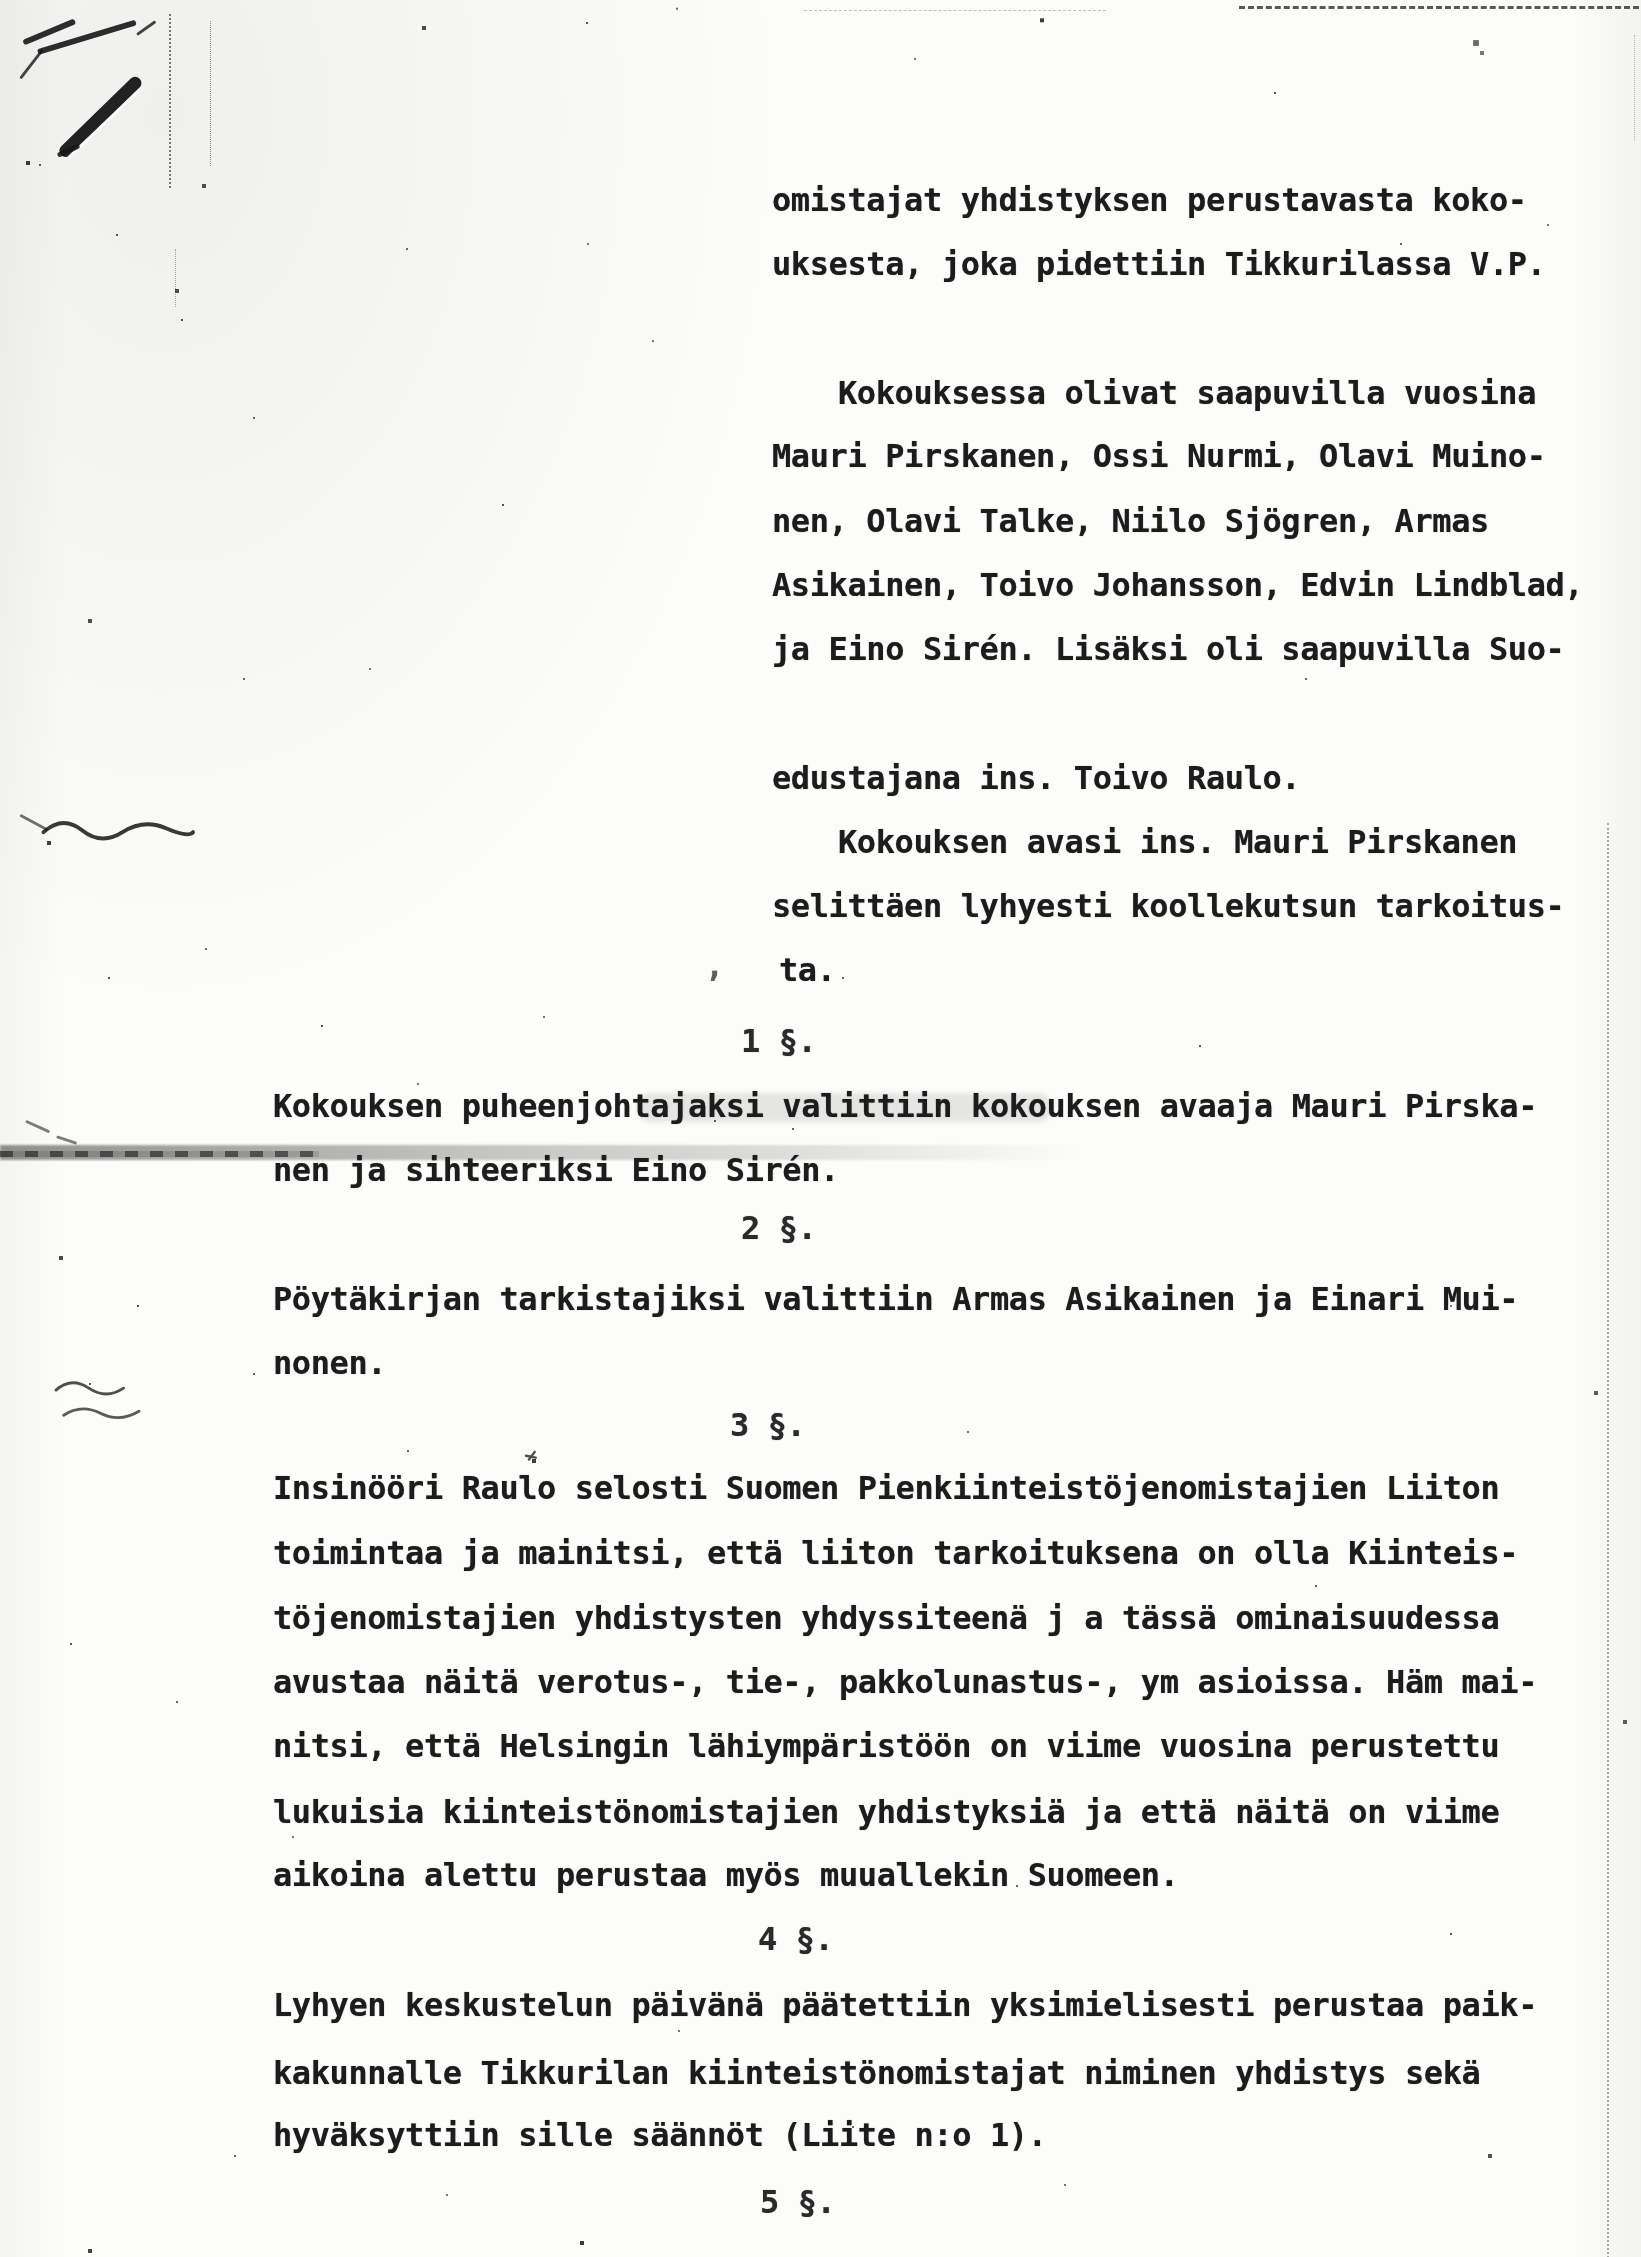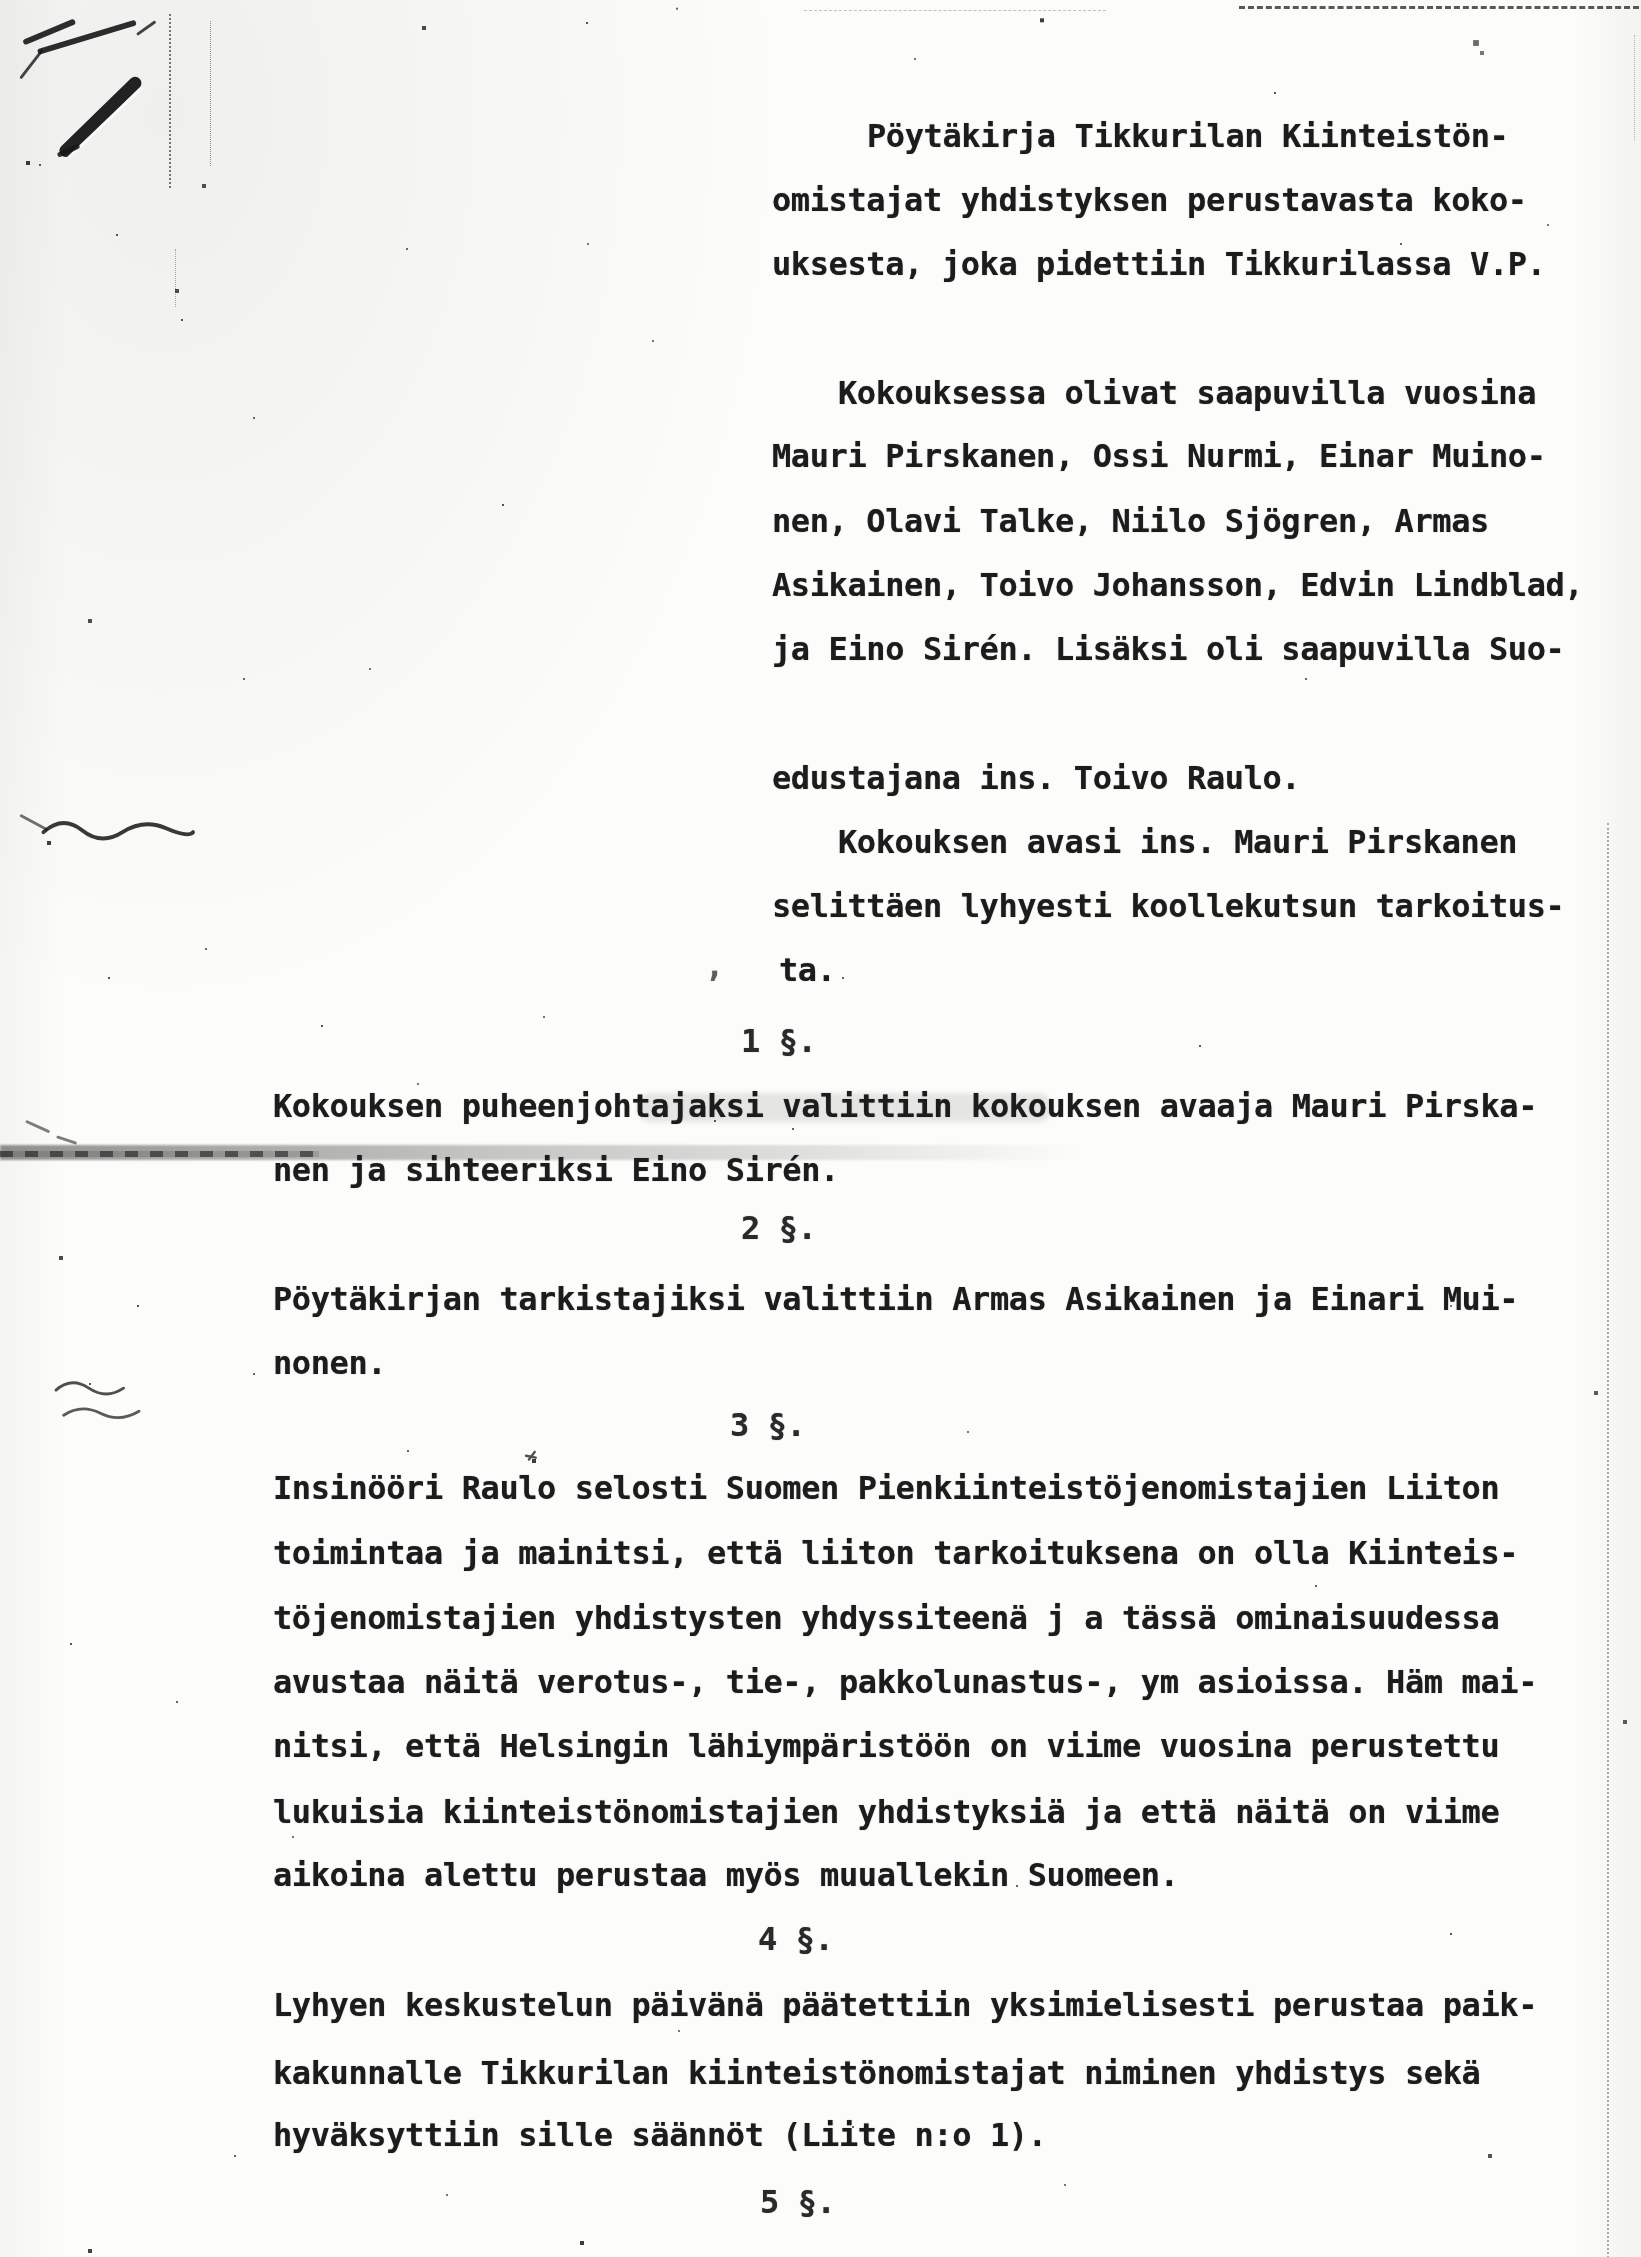--- a/index.html
+++ b/index.html
@@ -98,25 +98,24 @@
   <div class="crease-r"></div>
   <div class="crease-rt"></div>
   <div class="topdash-strong"></div>
   <div class="topdash-faint"></div>
 
   <div class="smudge"></div>
   <div class="stain-band"></div>
   <div class="stain-core"></div>
   <div class="speckles"></div>
 
-  <div class="tl" style="top:118px;left:867px">Pöytäkirja Tikkurilan Kiinteistön-</div>
   <div class="tl" style="top:182px;left:772px">omistajat yhdistyksen perustavasta koko-</div>
   <div class="tl" style="top:246px;left:772px">uksesta, joka pidettiin Tikkurilassa V.P.</div>
   <div class="tl" style="top:375px;left:838px">Kokouksessa olivat saapuvilla vuosina</div>
-  <div class="tl" style="top:438px;left:772px">Mauri Pirskanen, Ossi Nurmi, Einar Muino-</div>
+  <div class="tl" style="top:438px;left:772px">Mauri Pirskanen, Ossi Nurmi, Olavi Muino-</div>
   <div class="tl" style="top:503px;left:772px">nen, Olavi Talke, Niilo Sjögren, Armas</div>
   <div class="tl" style="top:567px;left:772px">Asikainen, Toivo Johansson, Edvin Lindblad,</div>
   <div class="tl" style="top:631px;left:772px">ja Eino Sirén. Lisäksi oli saapuvilla Suo-</div>
   <div class="tl" style="top:760px;left:772px">edustajana ins. Toivo Raulo.</div>
   <div class="tl" style="top:824px;left:838px">Kokouksen avasi ins. Mauri Pirskanen</div>
   <div class="tl" style="top:888px;left:772px">selittäen lyhyesti koollekutsun tarkoitus-</div>
   <div class="tl" style="top:952px;left:779px">ta.</div>
   <div class="tl" style="top:948px;left:705px;opacity:.7">,</div>
 
   <div class="tl mark" style="top:1023px;left:741px">1 §.</div>

